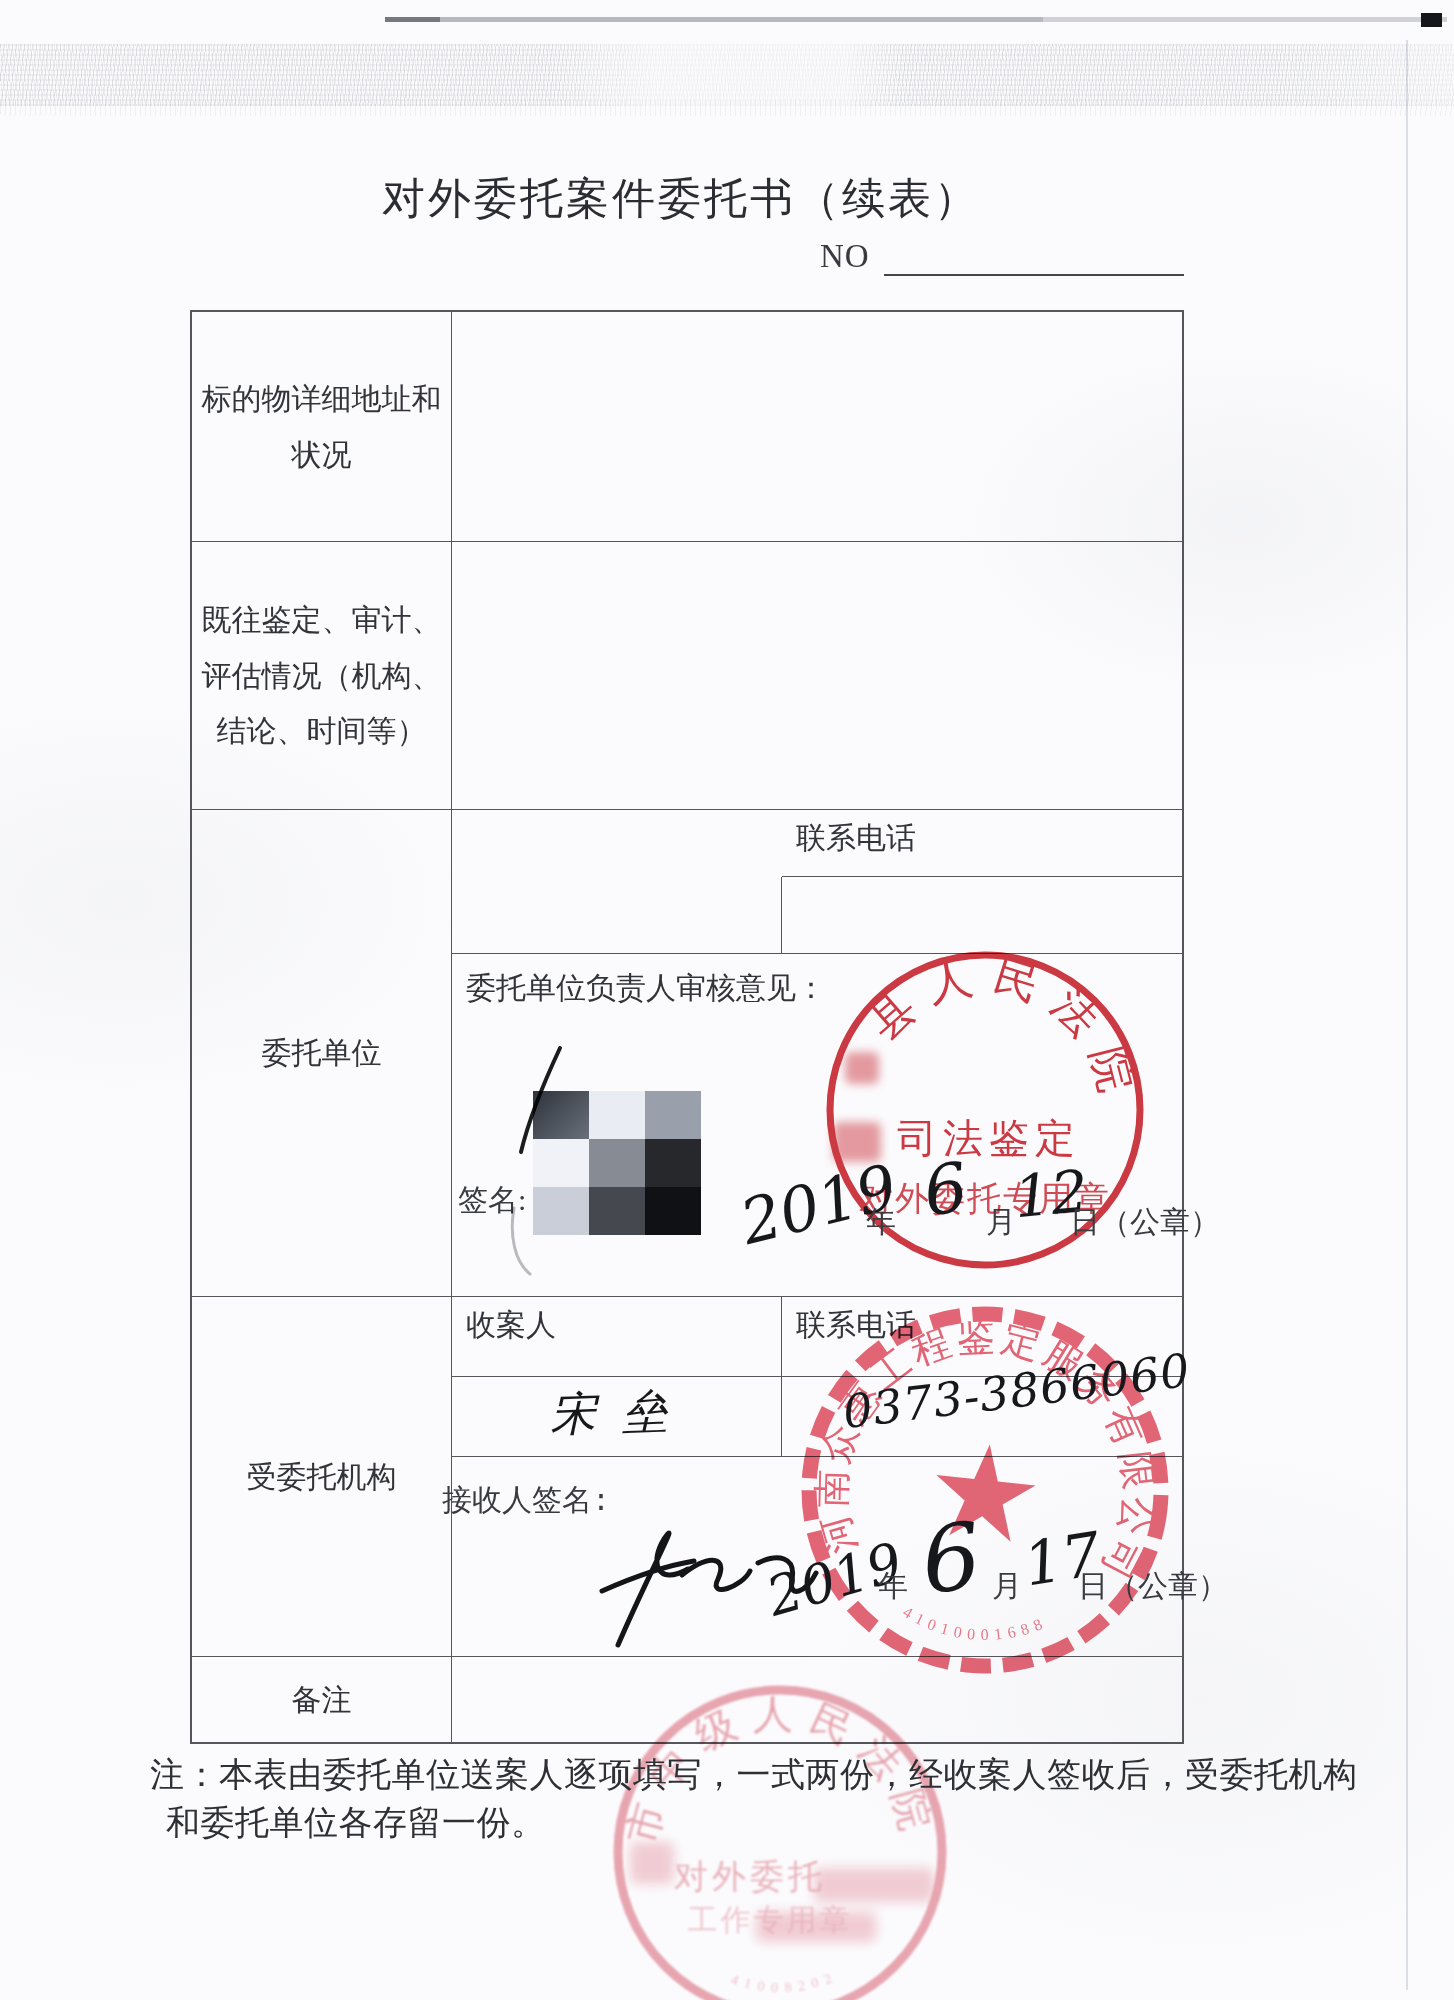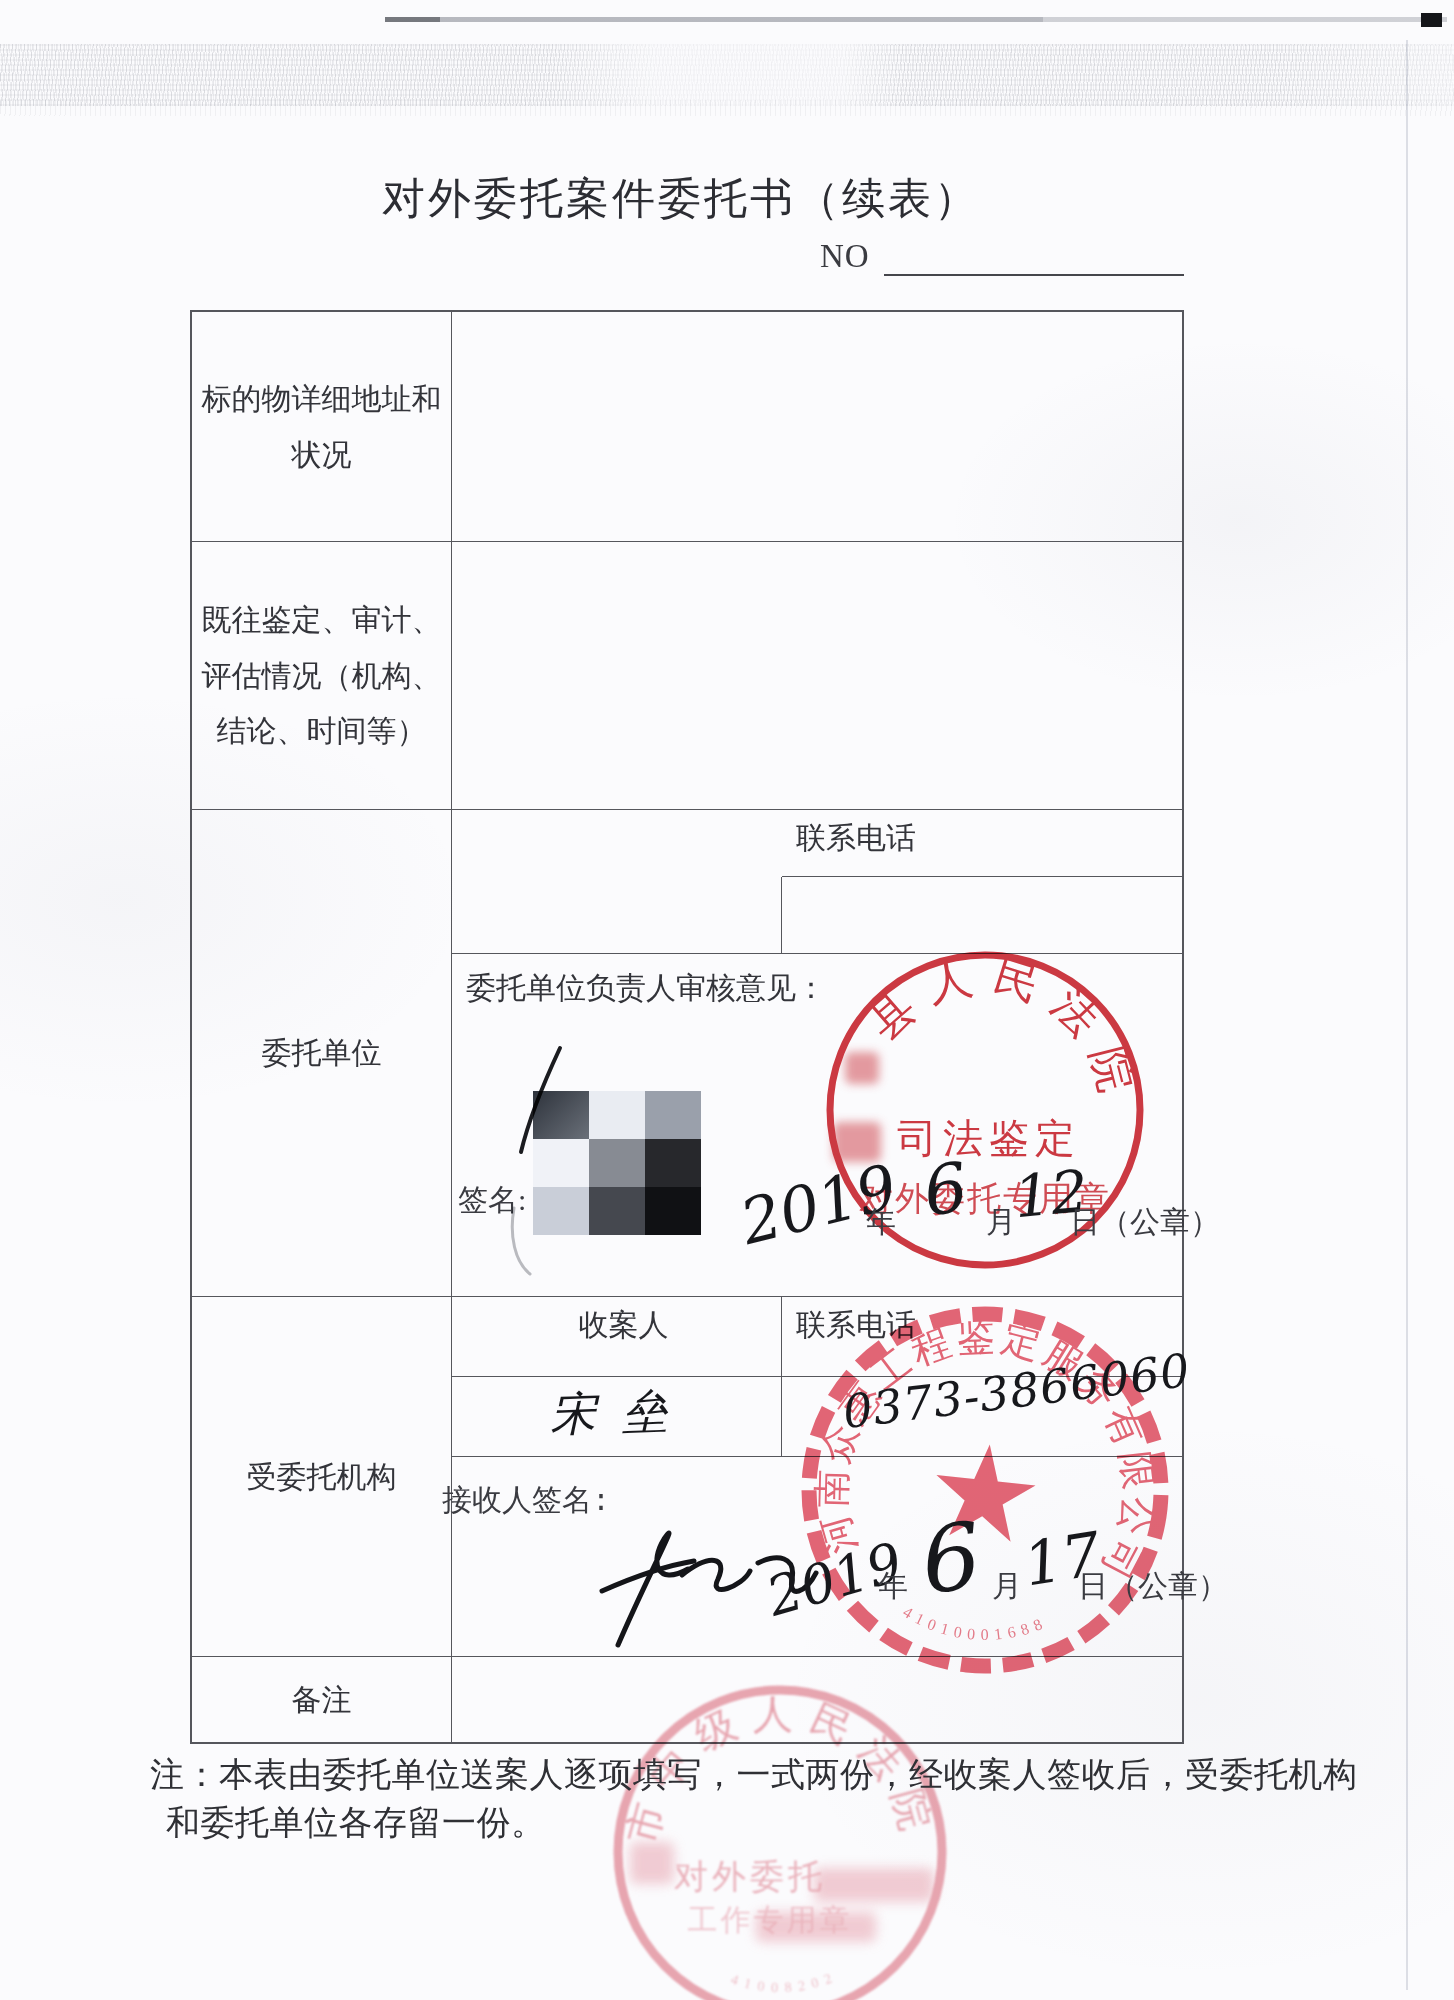--- a/index.html
+++ b/index.html
@@ -47,21 +47,21 @@
   .cell.last-col{border-right:none;}
   .cell.last-row{border-bottom:none;}
   .label-cell{display:flex;align-items:center;justify-content:center;text-align:center;
               line-height:1.85;padding:4px 8px;}
   .head-cell{padding:8px 0 0 14px;}
   .r1c1{grid-area:1/1/2/2;} .r1c23{grid-area:1/2/2/4;}
   .r2c1{grid-area:2/1/3/2;} .r2c23{grid-area:2/2/3/4;}
   .unitlabel{grid-area:3/1/6/2;} .r3c2{grid-area:3/2/4/3;} .r3c3{grid-area:3/3/4/4;}
   .r4c2{grid-area:4/2/5/3;} .r4c3{grid-area:4/3/5/4;}
   .review{grid-area:5/2/6/4;padding:14px 0 0 14px;}
-  .orglabel{grid-area:6/1/9/2;} .r6c2{grid-area:6/2/7/3;text-align:center;} .r6c3{grid-area:6/3/7/4;}
+  .orglabel{grid-area:6/1/9/2;} .r6c2{grid-area:6/2/7/3;} .r6c3{grid-area:6/3/7/4;}
   .r7c2{grid-area:7/2/8/3;} .r7c3{grid-area:7/3/8/4;}
   .recvsign{grid-area:8/2/9/4;}
   .r9c1{grid-area:9/1/10/2;} .r9c23{grid-area:9/2/10/4;}
   
   .ov{position:absolute;}
   .printed{font-size:30px;color:#3a3b41;}
   .hw{font-family:"DejaVu Serif",serif;font-style:italic;color:var(--hw);white-space:nowrap;}
   .mosaic{position:absolute;left:533px;top:1091px;width:168px;height:144px;
           display:grid;grid-template-columns:repeat(3,56px);grid-template-rows:repeat(3,48px);}
   .mq{width:56px;height:48px;}

